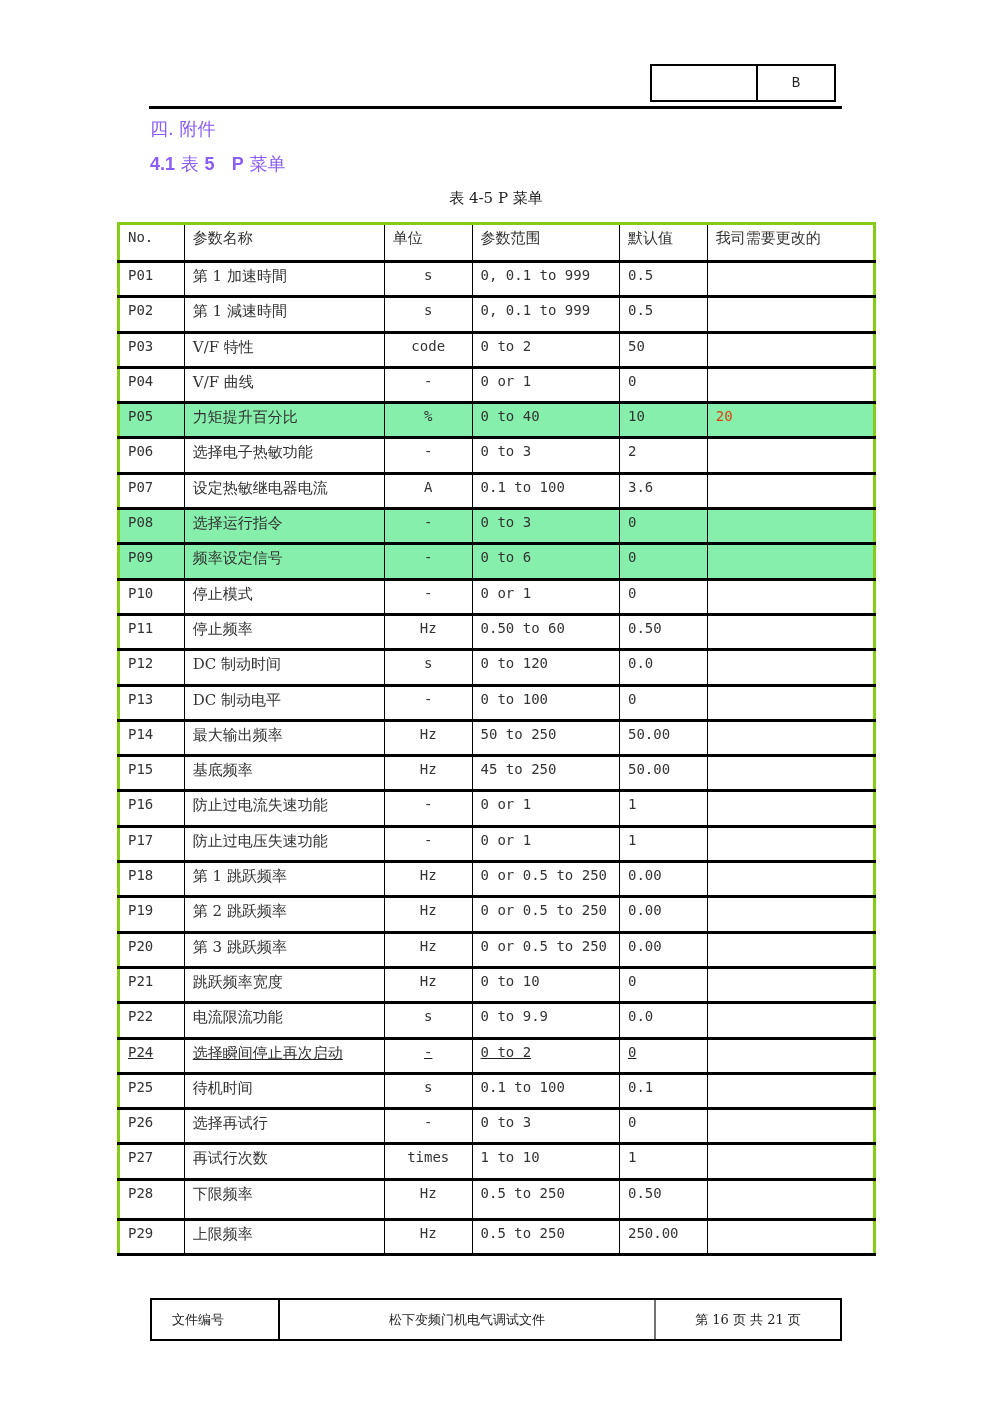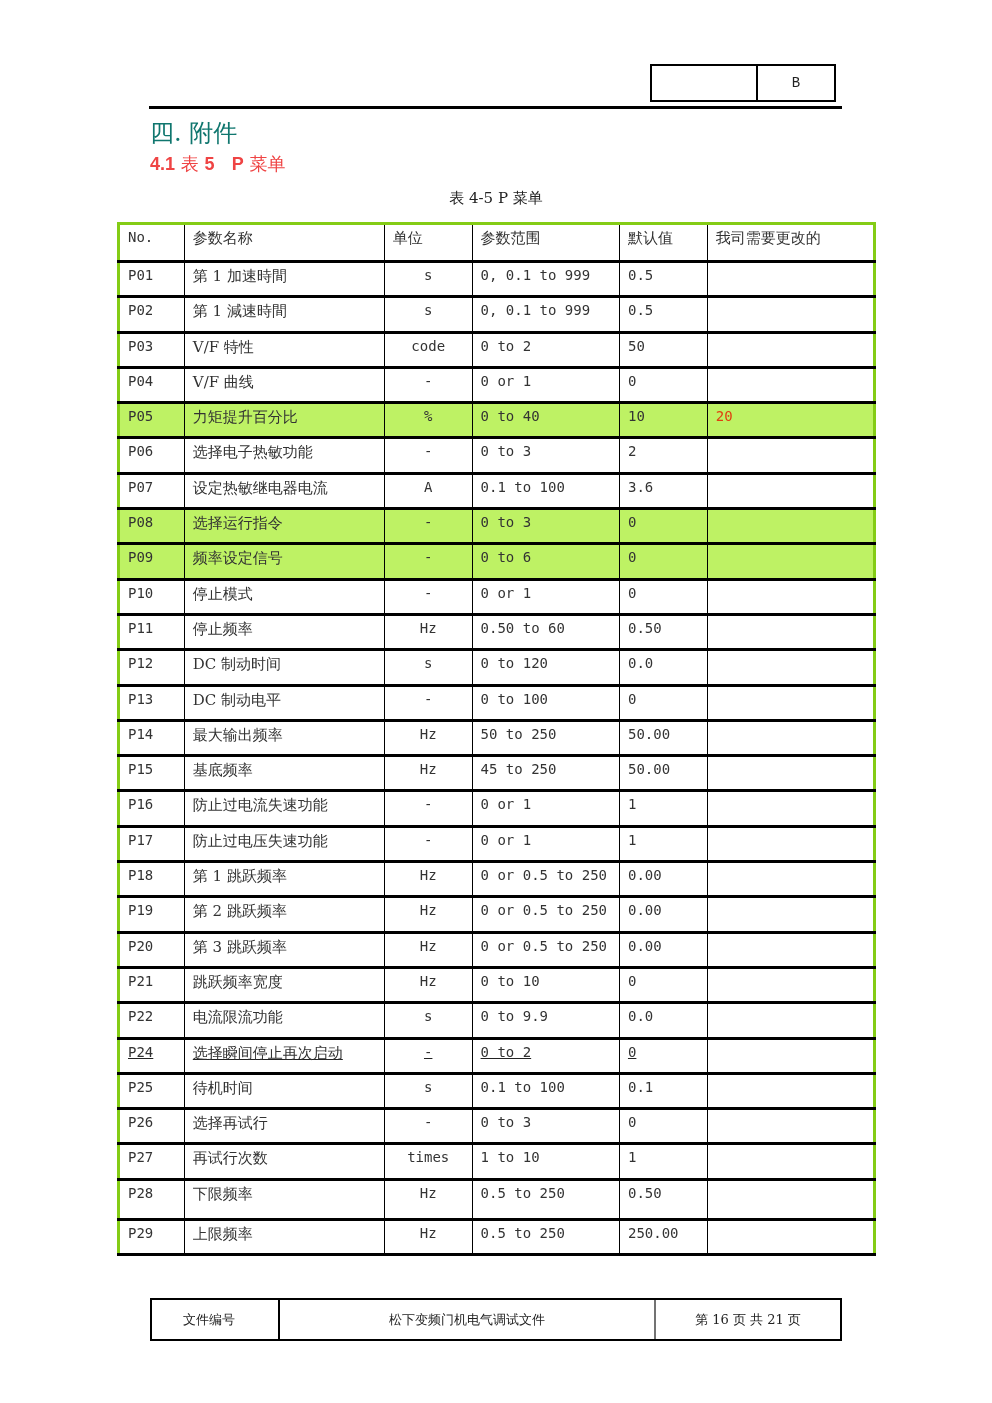--- a/index.html
+++ b/index.html
@@ -4,37 +4,37 @@
   <style>
     html, body { margin: 0; padding: 0; background: #ffffff; }
     body { width: 992px; height: 1403px; position: relative; overflow: hidden;
            font-family: "DejaVu Serif", "Liberation Serif", serif; color: #222; }
     .hdr-box { position: absolute; left: 650px; top: 64px; width: 186px; height: 38px;
                border: 2px solid #000; box-sizing: border-box; display: flex; }
     .hdr-box .c1 { width: 104px; border-right: 2px solid #000; }
     .hdr-box .c2 { flex: 1; display: flex; align-items: center; justify-content: center;
                    font-family: "Liberation Mono", "DejaVu Sans Mono", monospace; font-size: 14px; }
     .hdr-line { position: absolute; left: 149px; top: 106px; width: 693px; height: 3px; background: #000; }
-    .sec-title { position: absolute; left: 150px; top: 117px; font-size: 24px; color: #0f766e; }
-    .sub-title { position: absolute; left: 150px; top: 152px; font-size: 18px; color: #ef4444; }
+    .sec-title { position: absolute; left: 150px; top: 117px; font-size: 18px; color: #8b5cf6; }
+    .sub-title { position: absolute; left: 150px; top: 152px; font-size: 18px; color: #8b5cf6; }
     .sub-title b { font-family: "Liberation Sans", sans-serif; font-weight: bold; }
     .caption { position: absolute; left: 0; width: 992px; top: 189px; text-align: center; font-size: 15px; }
     table.pmenu { position: absolute; left: 117px; top: 222px; width: 759px; border-collapse: collapse;
                   border: 3px solid #84cc16; font-size: 15px; }
     table.pmenu td { border: 1.5px solid #000; border-bottom-width: 3px; height: 30px; padding: 0 0 0 8px;
                      vertical-align: top; padding-top: 4px; box-sizing: border-box;
                      font-family: "DejaVu Sans Mono", "Liberation Mono", monospace; font-size: 14px; color: #333; }
     table.pmenu td.name { font-family: "DejaVu Serif", serif; font-size: 15px; }
     table.pmenu td.unit { text-align: center; padding-left: 0; }
-    table.pmenu tr.hl td { background: #bef264; }
+    table.pmenu tr.hl td { background: #86efac; }
     table.pmenu td.chg { color: #e04010; }
     .footer { position: absolute; left: 150px; top: 1298px; width: 692px; height: 43px;
               border: 2px solid #000; box-sizing: border-box; display: flex; font-size: 13px; }
     .footer div { display: flex; align-items: center; }
-    .footer .f1 { width: 128px; border-right: 2px solid #000; padding-left: 31px; box-sizing: border-box; }
+    .footer .f1 { width: 128px; border-right: 2px solid #000; padding-left: 20px; box-sizing: border-box; }
     .footer .f2 { flex: 1; justify-content: center; border-right: 2px solid #737373; }
     .footer .f3 { width: 184px; justify-content: center; }
   </style>
 </head>
 <body>
 
 <div class="hdr-box">
   <div class="c1"></div>
   <div class="c2">B</div>
 </div>

